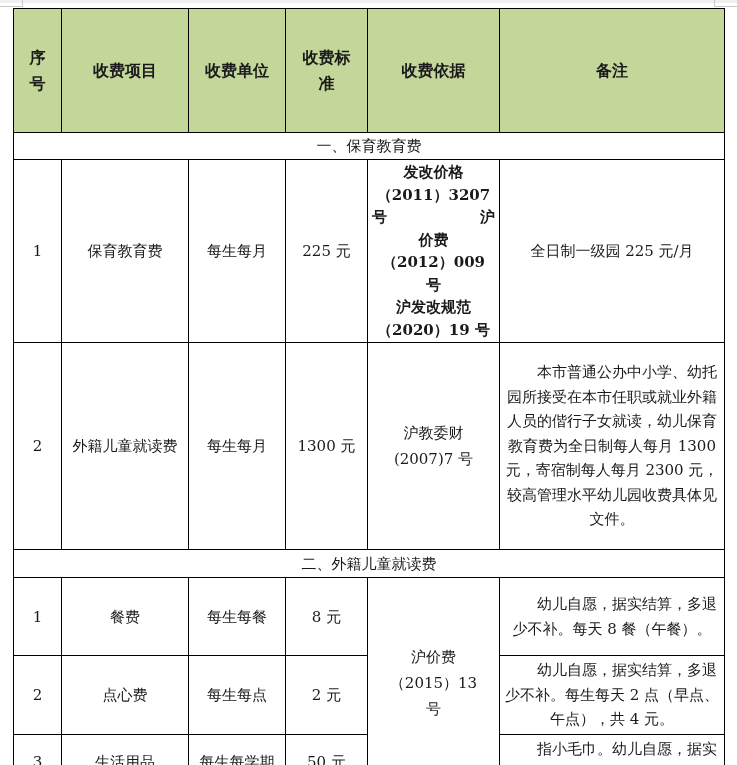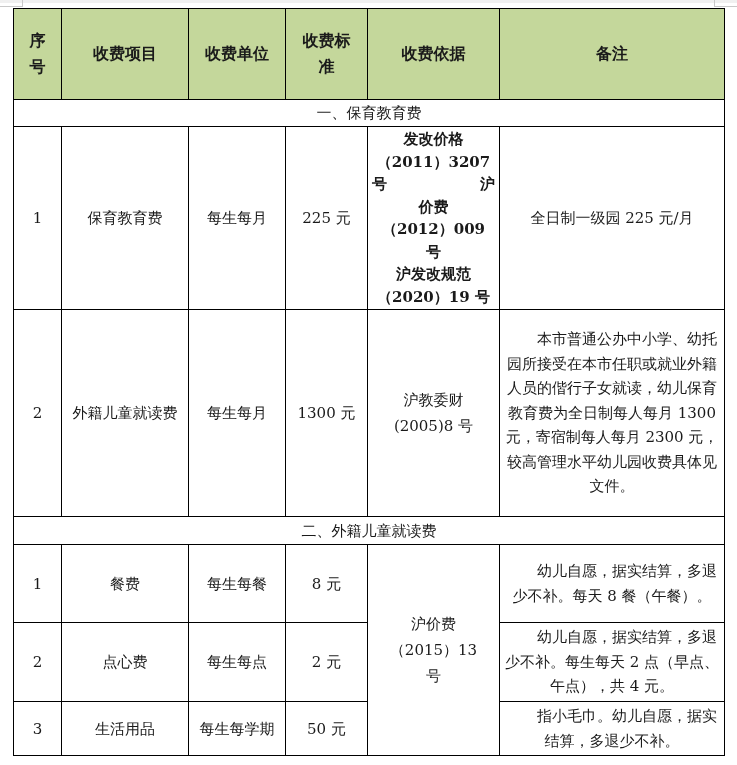--- a/index.html
+++ b/index.html
@@ -31,21 +31,21 @@
 <table class="fees">
   <colgroup>
     <col style="width:48px">
     <col style="width:127px">
     <col style="width:97px">
     <col style="width:82px">
     <col style="width:132px">
     <col style="width:225px">
   </colgroup>
   <tbody>
-      <tr style="height:91px">
+      <tr style="height:124px">
     <th style="padding:0 10px;">序号</th>
     <th>收费项目</th>
     <th>收费单位</th>
     <th class="head-std" style="padding:0 12px;margin-top:8px;">收费标准</th>
     <th>收费依据</th>
     <th>备注</th>
   </tr>
 
   <tr style="height:22px">
     <td class="section" colspan="6">一、保育教育费</td>
@@ -69,21 +69,21 @@
       <div>（2020）19 号</div>
     </td>
     <td class="note">全日制一级园 225 元/月</td>
   </tr>
 
   <tr style="height:207px">
     <td>2</td>
     <td style="padding:18px 10px;font-family:Liberation Serif, serif;">外籍儿童就读费</td>
     <td>每生每月</td>
     <td>1300 元</td>
-    <td style="padding:0 22px;">沪教委财(2005)8 号</td>
+    <td style="padding:0 22px;">沪教委财(2007)7 号</td>
     <td class="note indent" style="line-height:24.5px;">本市普通公办中小学、幼托园所接受在本市任职或就业外籍人员的偕行子女就读，幼儿保育教育费为全日制每人每月 1300 元，寄宿制每人每月 2300 元，较高管理水平幼儿园收费具体见文件。</td>
   </tr>
 
   <tr style="height:28px">
     <td class="section" colspan="6">二、外籍儿童就读费</td>
   </tr>
 
   <tr style="height:78px">
     <td>1</td>
     <td>餐费</td>

